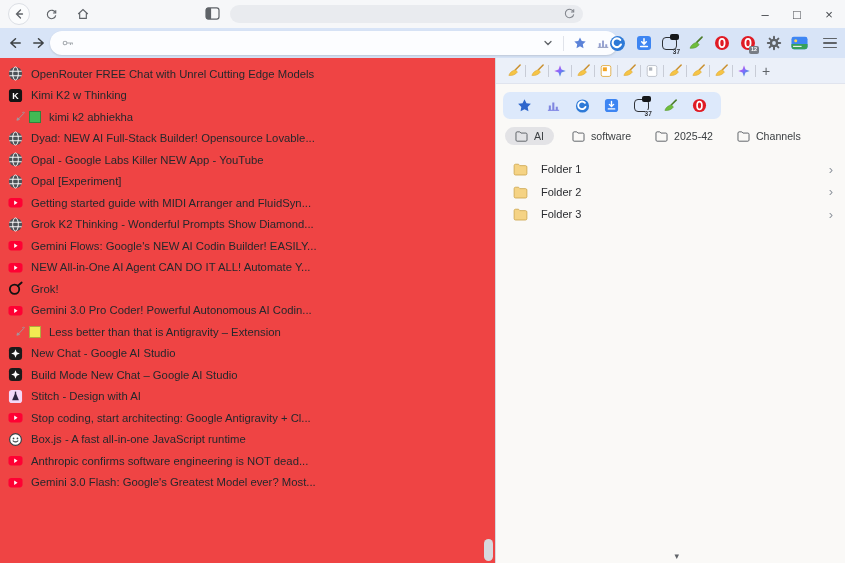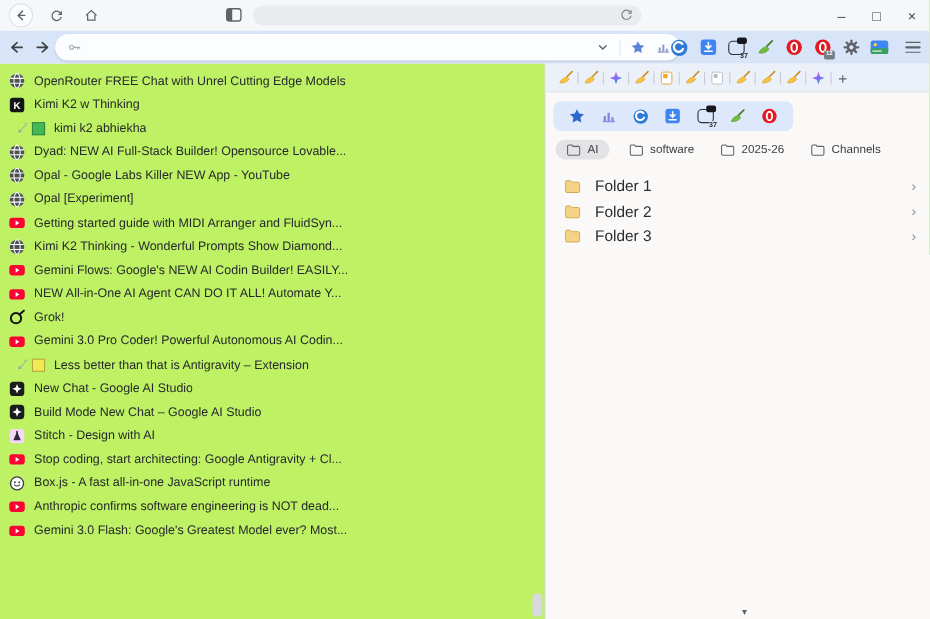--- a/index.html
+++ b/index.html
@@ -71,21 +71,21 @@
   
   .op-badge {
     position:absolute; right:-3px; bottom:-2px; background:#787d85; color:#fff;
     font-size:5.5px; font-weight:bold; padding:0.5px 2px; border-radius:2px; line-height:1.2;
   }
 
   
   .content { display:flex; height:505px; }
 
   .left-panel {
-    width:496px; background:#bef264; border-right:1px solid #d6d8de;
+    width:496px; background:#ef4444; border-right:1px solid #d6d8de;
     padding-top:5px; position:relative;
   }
   .bm-row { height:21.5px; display:flex; align-items:center; padding-left:8px; }
   .bm-row.indent { padding-left:15px; }
   .bm-ico { width:15px; height:15px; flex:0 0 15px; display:flex; align-items:center; justify-content:center; }
   .bm-pen { width:11px; flex:0 0 11px; margin-right:3px; }
   .bm-swatch { width:12px; height:12px; flex:0 0 12px; border:1px solid rgba(0,0,0,.28); }
   .bm-label { margin-left:8px; font-size:11.3px; color:#26282c; white-space:nowrap; overflow:hidden; }
   .lp-scroll-thumb {
     position:absolute; right:2px; bottom:2px; width:9px; height:22px;
@@ -107,21 +107,21 @@
   }
   .qb-item { width:16px; height:16px; display:flex; align-items:center; justify-content:center; position:relative; }
 
   .chips { display:flex; align-items:center; gap:12px; margin:8px 0 0 9px; }
   .chip { display:flex; align-items:center; gap:5px; padding:3px 6px; border-radius:11px; }
   .chip.active { background:#e3e3e6; padding:3px 10px; }
   .chip-label { font-size:10.6px; color:#3c4043; }
 
   .folder-list { margin-top:13px; }
   .folder-row { height:22.5px; display:flex; align-items:center; padding:0 12px 0 17px; }
-  .folder-label { margin-left:13px; font-size:14px; color:#2a2c30; }
+  .folder-label { margin-left:13px; font-size:11px; color:#2a2c30; }
   .folder-chevron { margin-left:auto; color:#8f959d; font-size:13px; line-height:1; }
 
   .scroll-caret {
     position:absolute; bottom:2px; left:50%; transform:translateX(4px);
     color:#5f6368; font-size:9px; line-height:1;
   }
   svg { display:block; }
 </style>
 </head>
 <body>
@@ -367,21 +367,21 @@
           <div class="bm-row">
             <span class="bm-ico">
               <svg width="15" height="15" viewBox="0 0 16 16">
                 <circle cx="8" cy="8" r="7" fill="#4d5257"></circle>
                 <g stroke="#fff" stroke-width="1" fill="none">
                   <ellipse cx="8" cy="8" rx="3" ry="7"></ellipse>
                   <path d="M1.4 5.6h13.2M1.4 10.4h13.2"></path>
                 </g>
               </svg>
             </span>
-            <span class="bm-label">Kimi K2 Thinking - Wonderful Prompts Show Diamond...</span>
+            <span class="bm-label">Grok K2 Thinking - Wonderful Prompts Show Diamond...</span>
           </div>
           <div class="bm-row">
             <span class="bm-ico">
               <svg width="16" height="15" viewBox="0 0 16 16">
                 <rect x="0.5" y="3.2" width="15" height="10" rx="3" fill="#ff0033"></rect>
                 <path d="M6.6 5.8l3.6 2.4-3.6 2.4z" fill="#fff"></path>
               </svg>
             </span>
             <span class="bm-label">Gemini Flows: Google's NEW AI Codin Builder! EASILY...</span>
           </div>
@@ -681,21 +681,21 @@
               </svg>
             </span>
             <span class="chip-label">software</span>
           </div>
           <div class="chip">
             <span class="bm-pen">
               <svg width="13" height="12" viewBox="0 0 16 14">
                 <path d="M1.2 12V3.3c0-.8.6-1.4 1.4-1.4h3.3l1.4 1.5h6.1c.8 0 1.4.6 1.4 1.4V12c0 .8-.6 1.4-1.4 1.4H2.6c-.8 0-1.4-.6-1.4-1.4Z" fill="none" stroke="#5f6368" stroke-width="1.2"></path>
               </svg>
             </span>
-            <span class="chip-label">2025-26</span>
+            <span class="chip-label">2025-42</span>
           </div>
           <div class="chip">
             <span class="bm-pen">
               <svg width="13" height="12" viewBox="0 0 16 14">
                 <path d="M1.2 12V3.3c0-.8.6-1.4 1.4-1.4h3.3l1.4 1.5h6.1c.8 0 1.4.6 1.4 1.4V12c0 .8-.6 1.4-1.4 1.4H2.6c-.8 0-1.4-.6-1.4-1.4Z" fill="none" stroke="#5f6368" stroke-width="1.2"></path>
               </svg>
             </span>
             <span class="chip-label">Channels</span>
           </div>
         </div>

